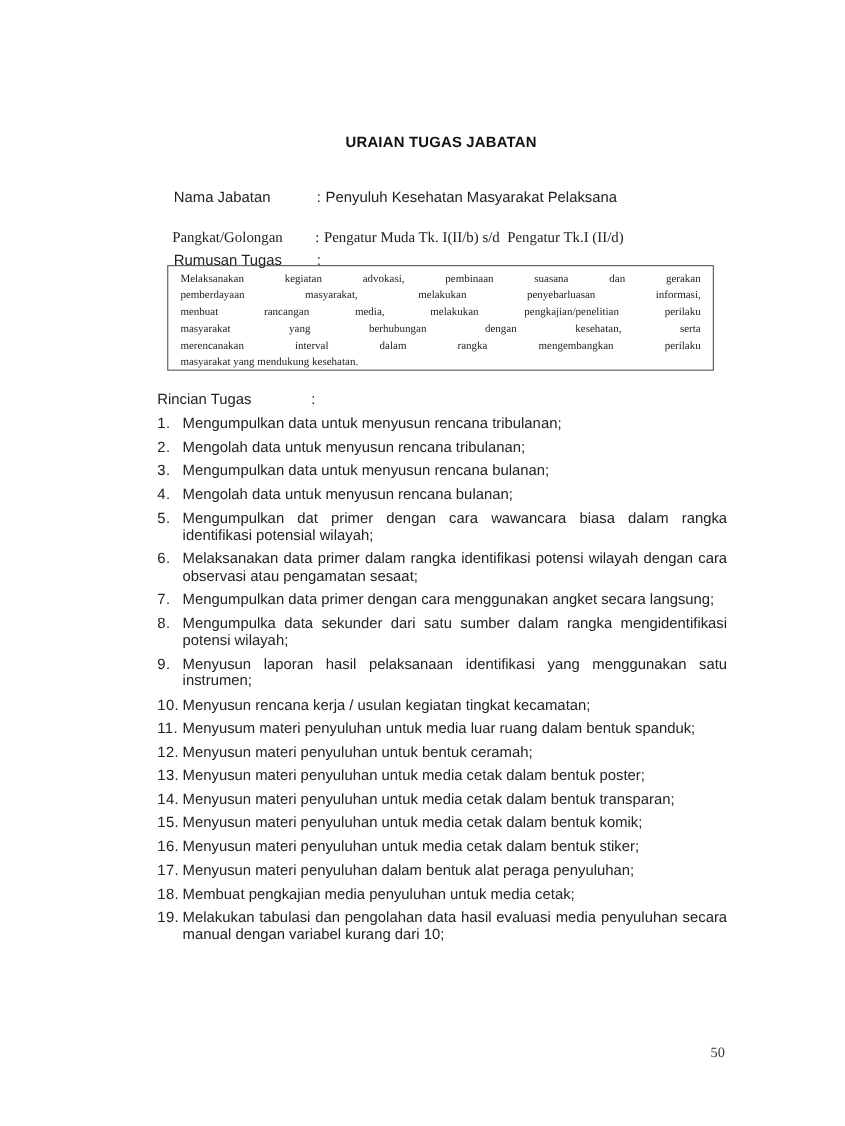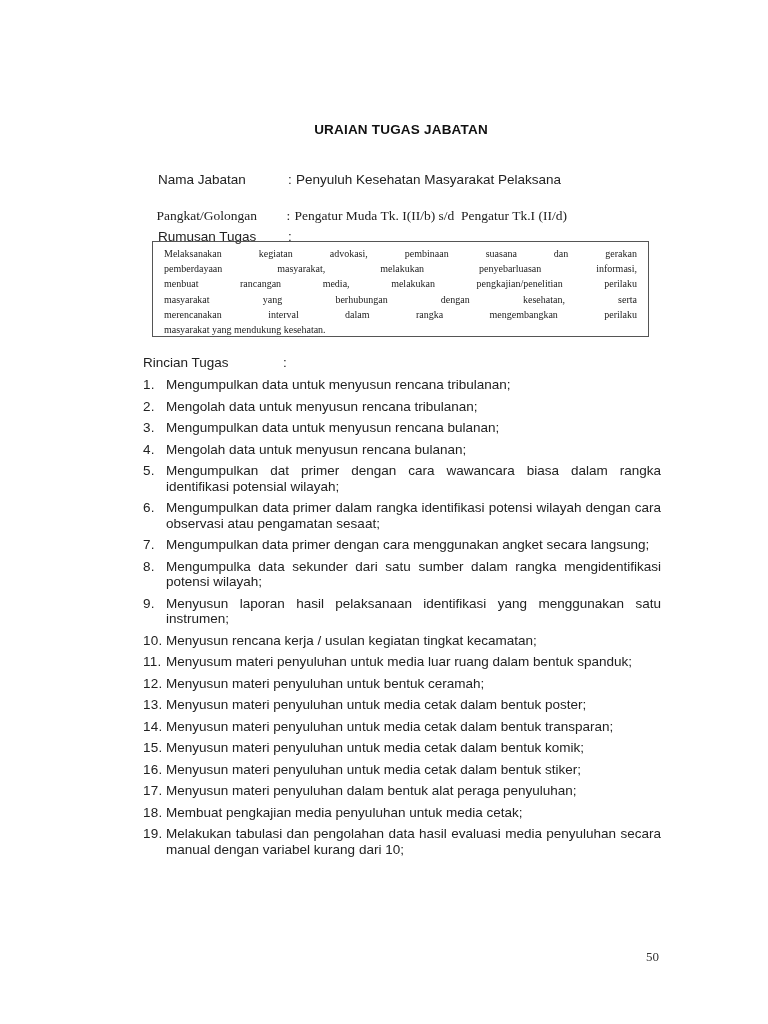--- a/index.html
+++ b/index.html
@@ -162,21 +162,21 @@
     <li class="task">
         <span class="num">4.</span>
         <span class="text">Mengolah data untuk menyusun rencana bulanan;</span>
       </li>
     <li class="task">
         <span class="num">5.</span>
         <span class="text">Mengumpulkan dat primer dengan cara wawancara biasa dalam rangka identifikasi potensial wilayah;</span>
       </li>
     <li class="task">
         <span class="num">6.</span>
-        <span class="text">Mengumpulkan data primer dalam rangka identifikasi potensi wilayah dengan cara observasi atau pengamatan sesaat;</span>
+        <span class="text">Melaksanakan data primer dalam rangka identifikasi potensi wilayah dengan cara observasi atau pengamatan sesaat;</span>
       </li>
     <li class="task">
         <span class="num">7.</span>
         <span class="text">Mengumpulkan data primer dengan cara menggunakan angket secara langsung;</span>
       </li>
     <li class="task">
         <span class="num">8.</span>
         <span class="text">Mengumpulka data sekunder dari satu sumber dalam rangka mengidentifikasi potensi wilayah;</span>
       </li>
     <li class="task">

